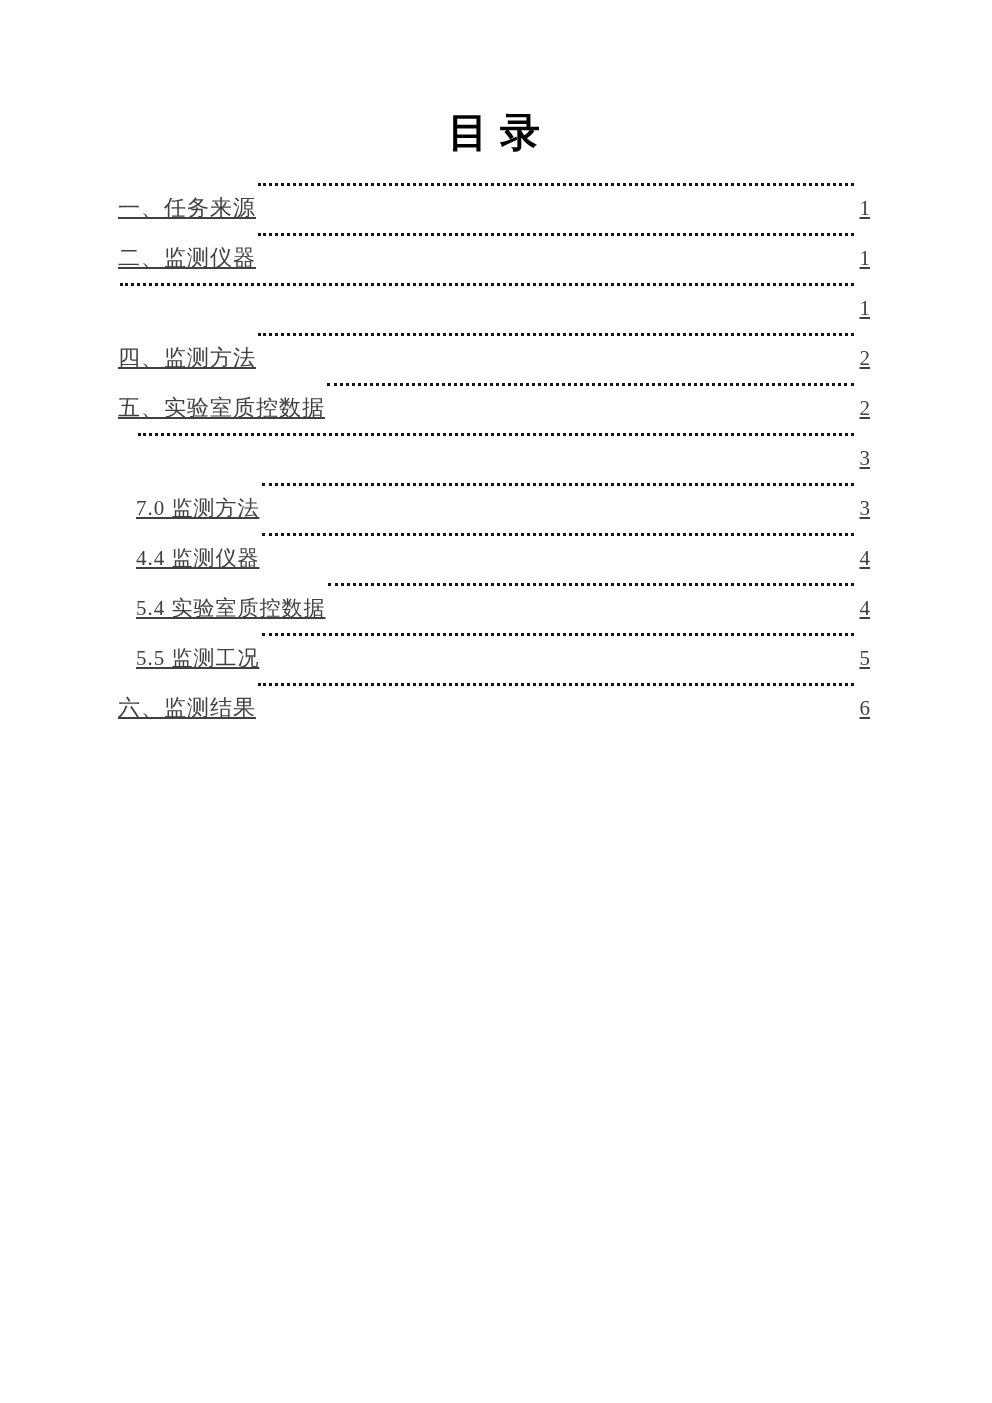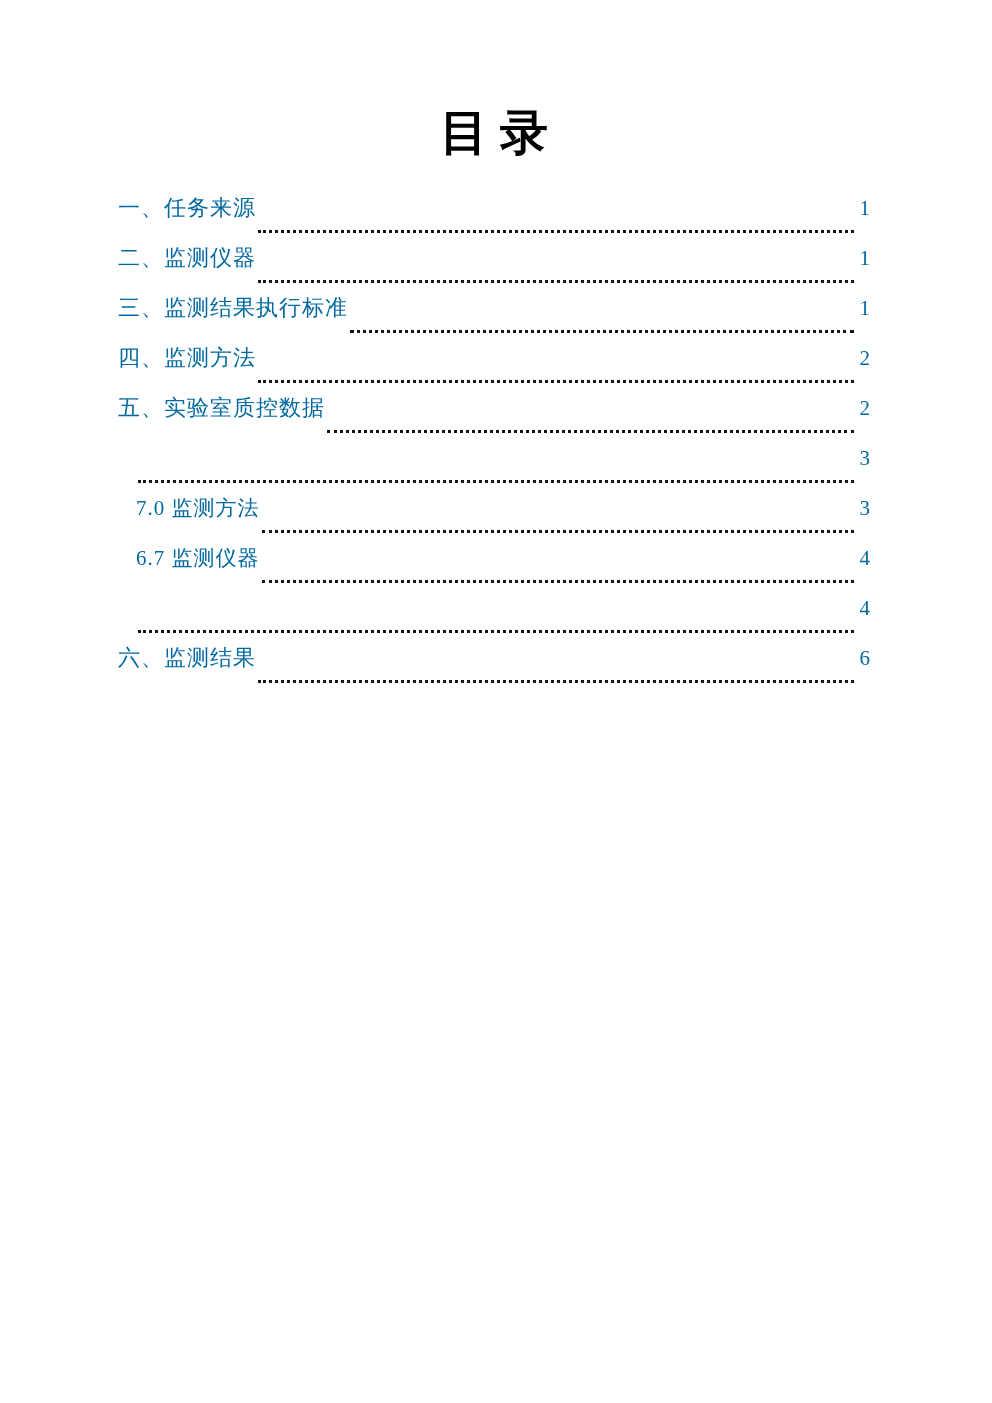--- a/index.html
+++ b/index.html
@@ -18,38 +18,39 @@
   .page {
     box-sizing: border-box;
     width: 992px;
     height: 1403px;
     padding: 0 122px 0 118px;
     background: #ffffff;
   }
   .toc-title {
     margin: 105px 0 0 0;
     text-align: center;
-    font-size: 48px;
+    font-size: 40px;
     line-height: 56px;
     font-weight: bold;
     letter-spacing: 12px;
     text-indent: 12px; 
     color: #000000;
   }
   .toc-list {
     margin-top: 22px;
   }
   .toc-row {
     display: flex;
-    align-items: flex-end;
+    align-items: flex-start;
     height: 50px;
     line-height: 50px;
     font-size: 22px;
-    color: #0369a1;
+    color: #404040;
     white-space: nowrap;
+    text-decoration: underline;
   }
   .toc-row.level-2 {
     padding-left: 18px;
     font-size: 21px;
   }
   .toc-label {
     flex: 0 0 auto;
     letter-spacing: 1px;
   }
   .toc-leader {
@@ -76,21 +77,20 @@
     <span class="toc-page">1</span>
   </div>
 
   <div class="toc-row level-1">
     <span class="toc-label">二、监测仪器</span>
     <span class="toc-leader"></span>
     <span class="toc-page">1</span>
   </div>
 
   <div class="toc-row level-1">
-    <span class="toc-label">三、监测结果执行标准</span>
     <span class="toc-leader"></span>
     <span class="toc-page">1</span>
   </div>
 
   <div class="toc-row level-1">
     <span class="toc-label">四、监测方法</span>
     <span class="toc-leader"></span>
     <span class="toc-page">2</span>
   </div>
 
@@ -105,30 +105,36 @@
     <span class="toc-page">3</span>
   </div>
 
   <div class="toc-row level-2">
     <span class="toc-label">7.0 监测方法</span>
     <span class="toc-leader"></span>
     <span class="toc-page">3</span>
   </div>
 
   <div class="toc-row level-2">
-    <span class="toc-label">6.7 监测仪器</span>
+    <span class="toc-label">4.4 监测仪器</span>
     <span class="toc-leader"></span>
     <span class="toc-page">4</span>
   </div>
 
   <div class="toc-row level-2">
+    <span class="toc-label">5.4 实验室质控数据</span>
     <span class="toc-leader"></span>
     <span class="toc-page">4</span>
   </div>
 
+  <div class="toc-row level-2">
+    <span class="toc-label">5.5 监测工况</span>
+    <span class="toc-leader"></span>
+    <span class="toc-page">5</span>
+  </div>
 
   <div class="toc-row level-1">
     <span class="toc-label">六、监测结果</span>
     <span class="toc-leader"></span>
     <span class="toc-page">6</span>
   </div>
 </div>
 </div>
 
 </body></html>

